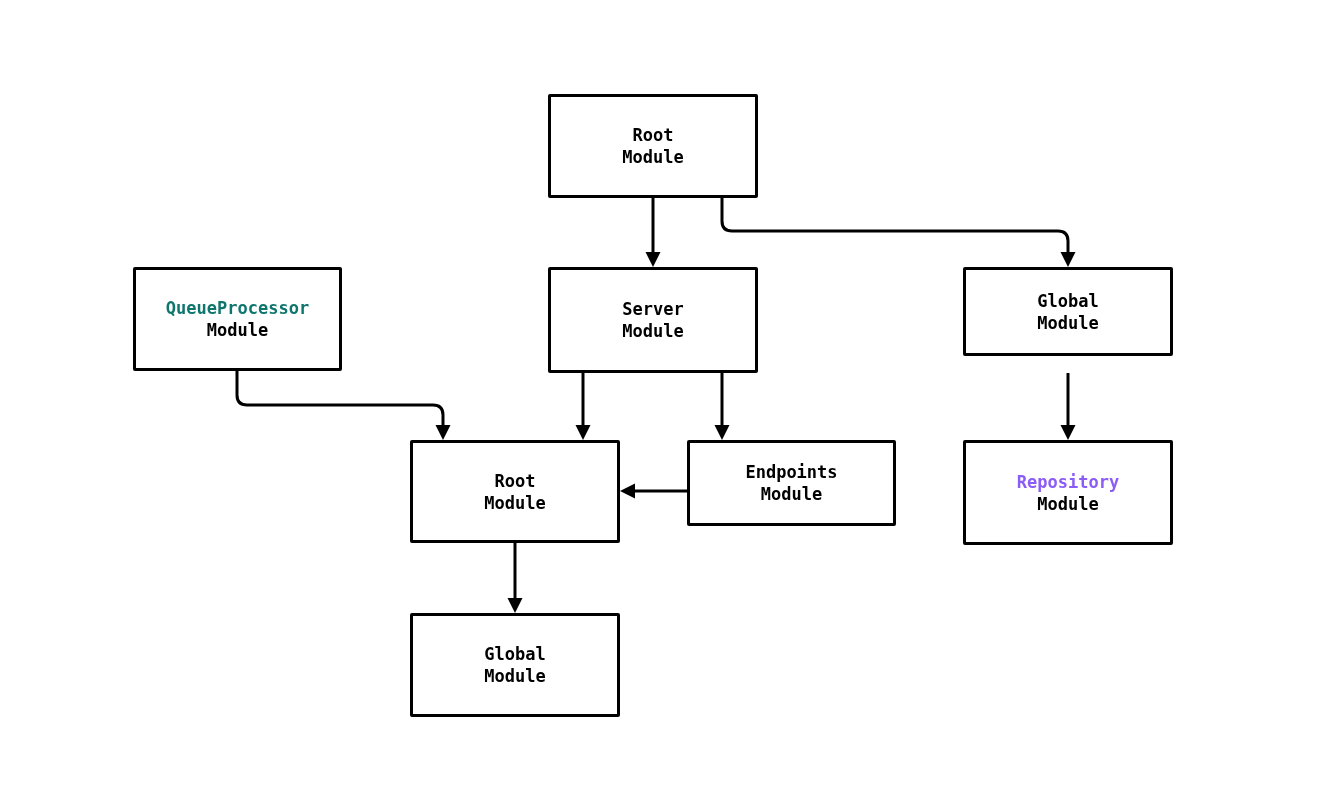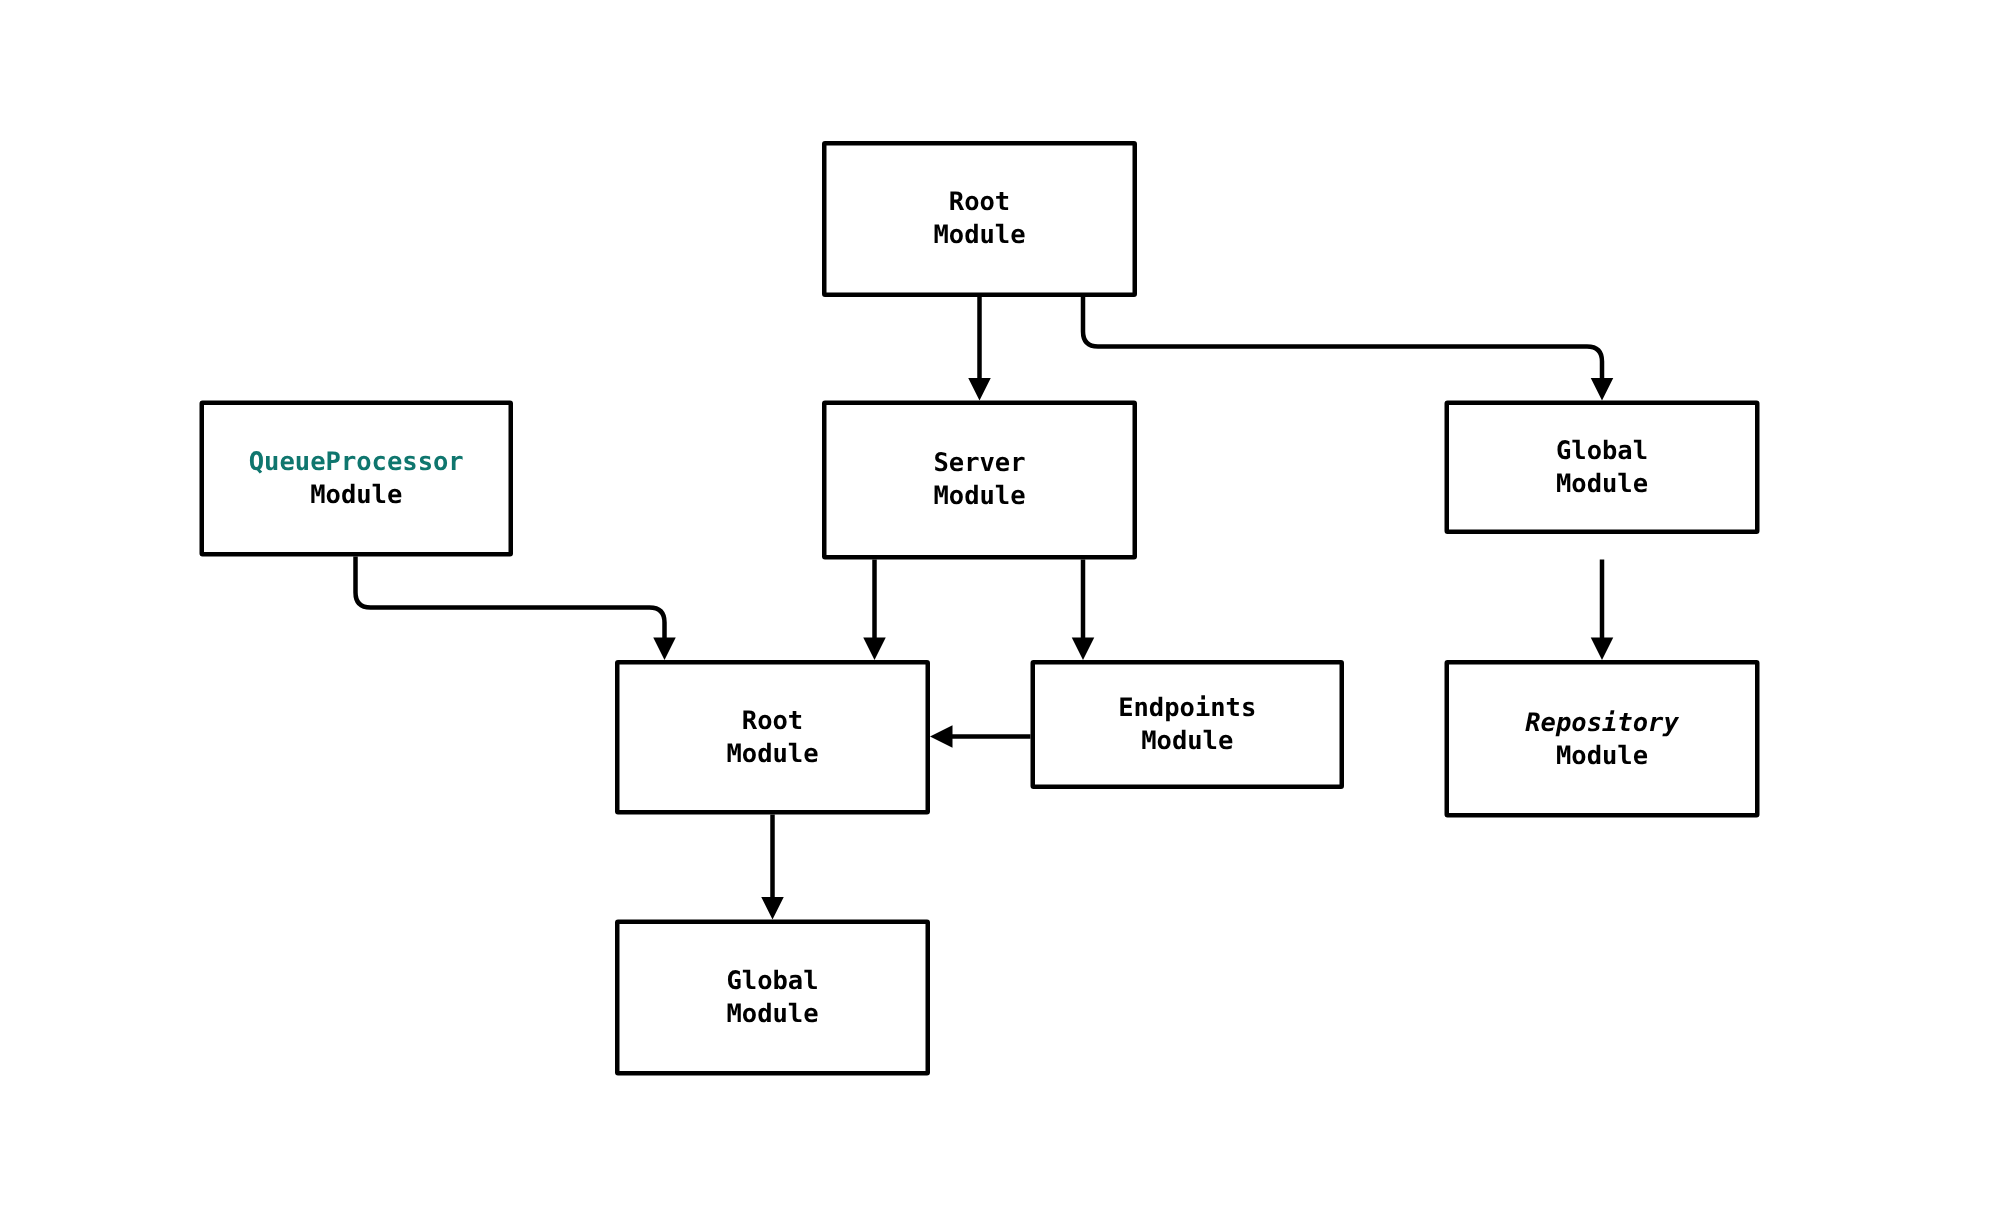--- a/index.html
+++ b/index.html
@@ -100,21 +100,21 @@
       </div>
       <div class="node" style="left: 410px; top: 440px; width: 210px; height: 103px; border-color: rgb(0, 0, 0);">
         <div class="node-line" style="color: rgb(0, 0, 0);">Root</div>
         <div class="node-line" style="color: rgb(0, 0, 0);">Module</div>
       </div>
       <div class="node" style="left: 687px; top: 440px; width: 209px; height: 86px; border-color: rgb(0, 0, 0);">
         <div class="node-line" style="color: rgb(0, 0, 0);">Endpoints</div>
         <div class="node-line" style="color: rgb(0, 0, 0);">Module</div>
       </div>
       <div class="node" style="left: 963px; top: 440px; width: 210px; height: 105px; border-color: rgb(0, 0, 0);">
-        <div class="node-line" style="color: #000000; font-style: italic;">Repository</div>
+        <div class="node-line" style="color: #8b5cf6;">Repository</div>
         <div class="node-line" style="color: rgb(0, 0, 0);">Module</div>
       </div>
       <div class="node" style="left: 410px; top: 613px; width: 210px; height: 104px; border-color: rgb(0, 0, 0);">
         <div class="node-line" style="color: rgb(0, 0, 0);">Global</div>
         <div class="node-line" style="color: rgb(0, 0, 0);">Module</div>
       </div>
     </div>
 
 </div>
 

